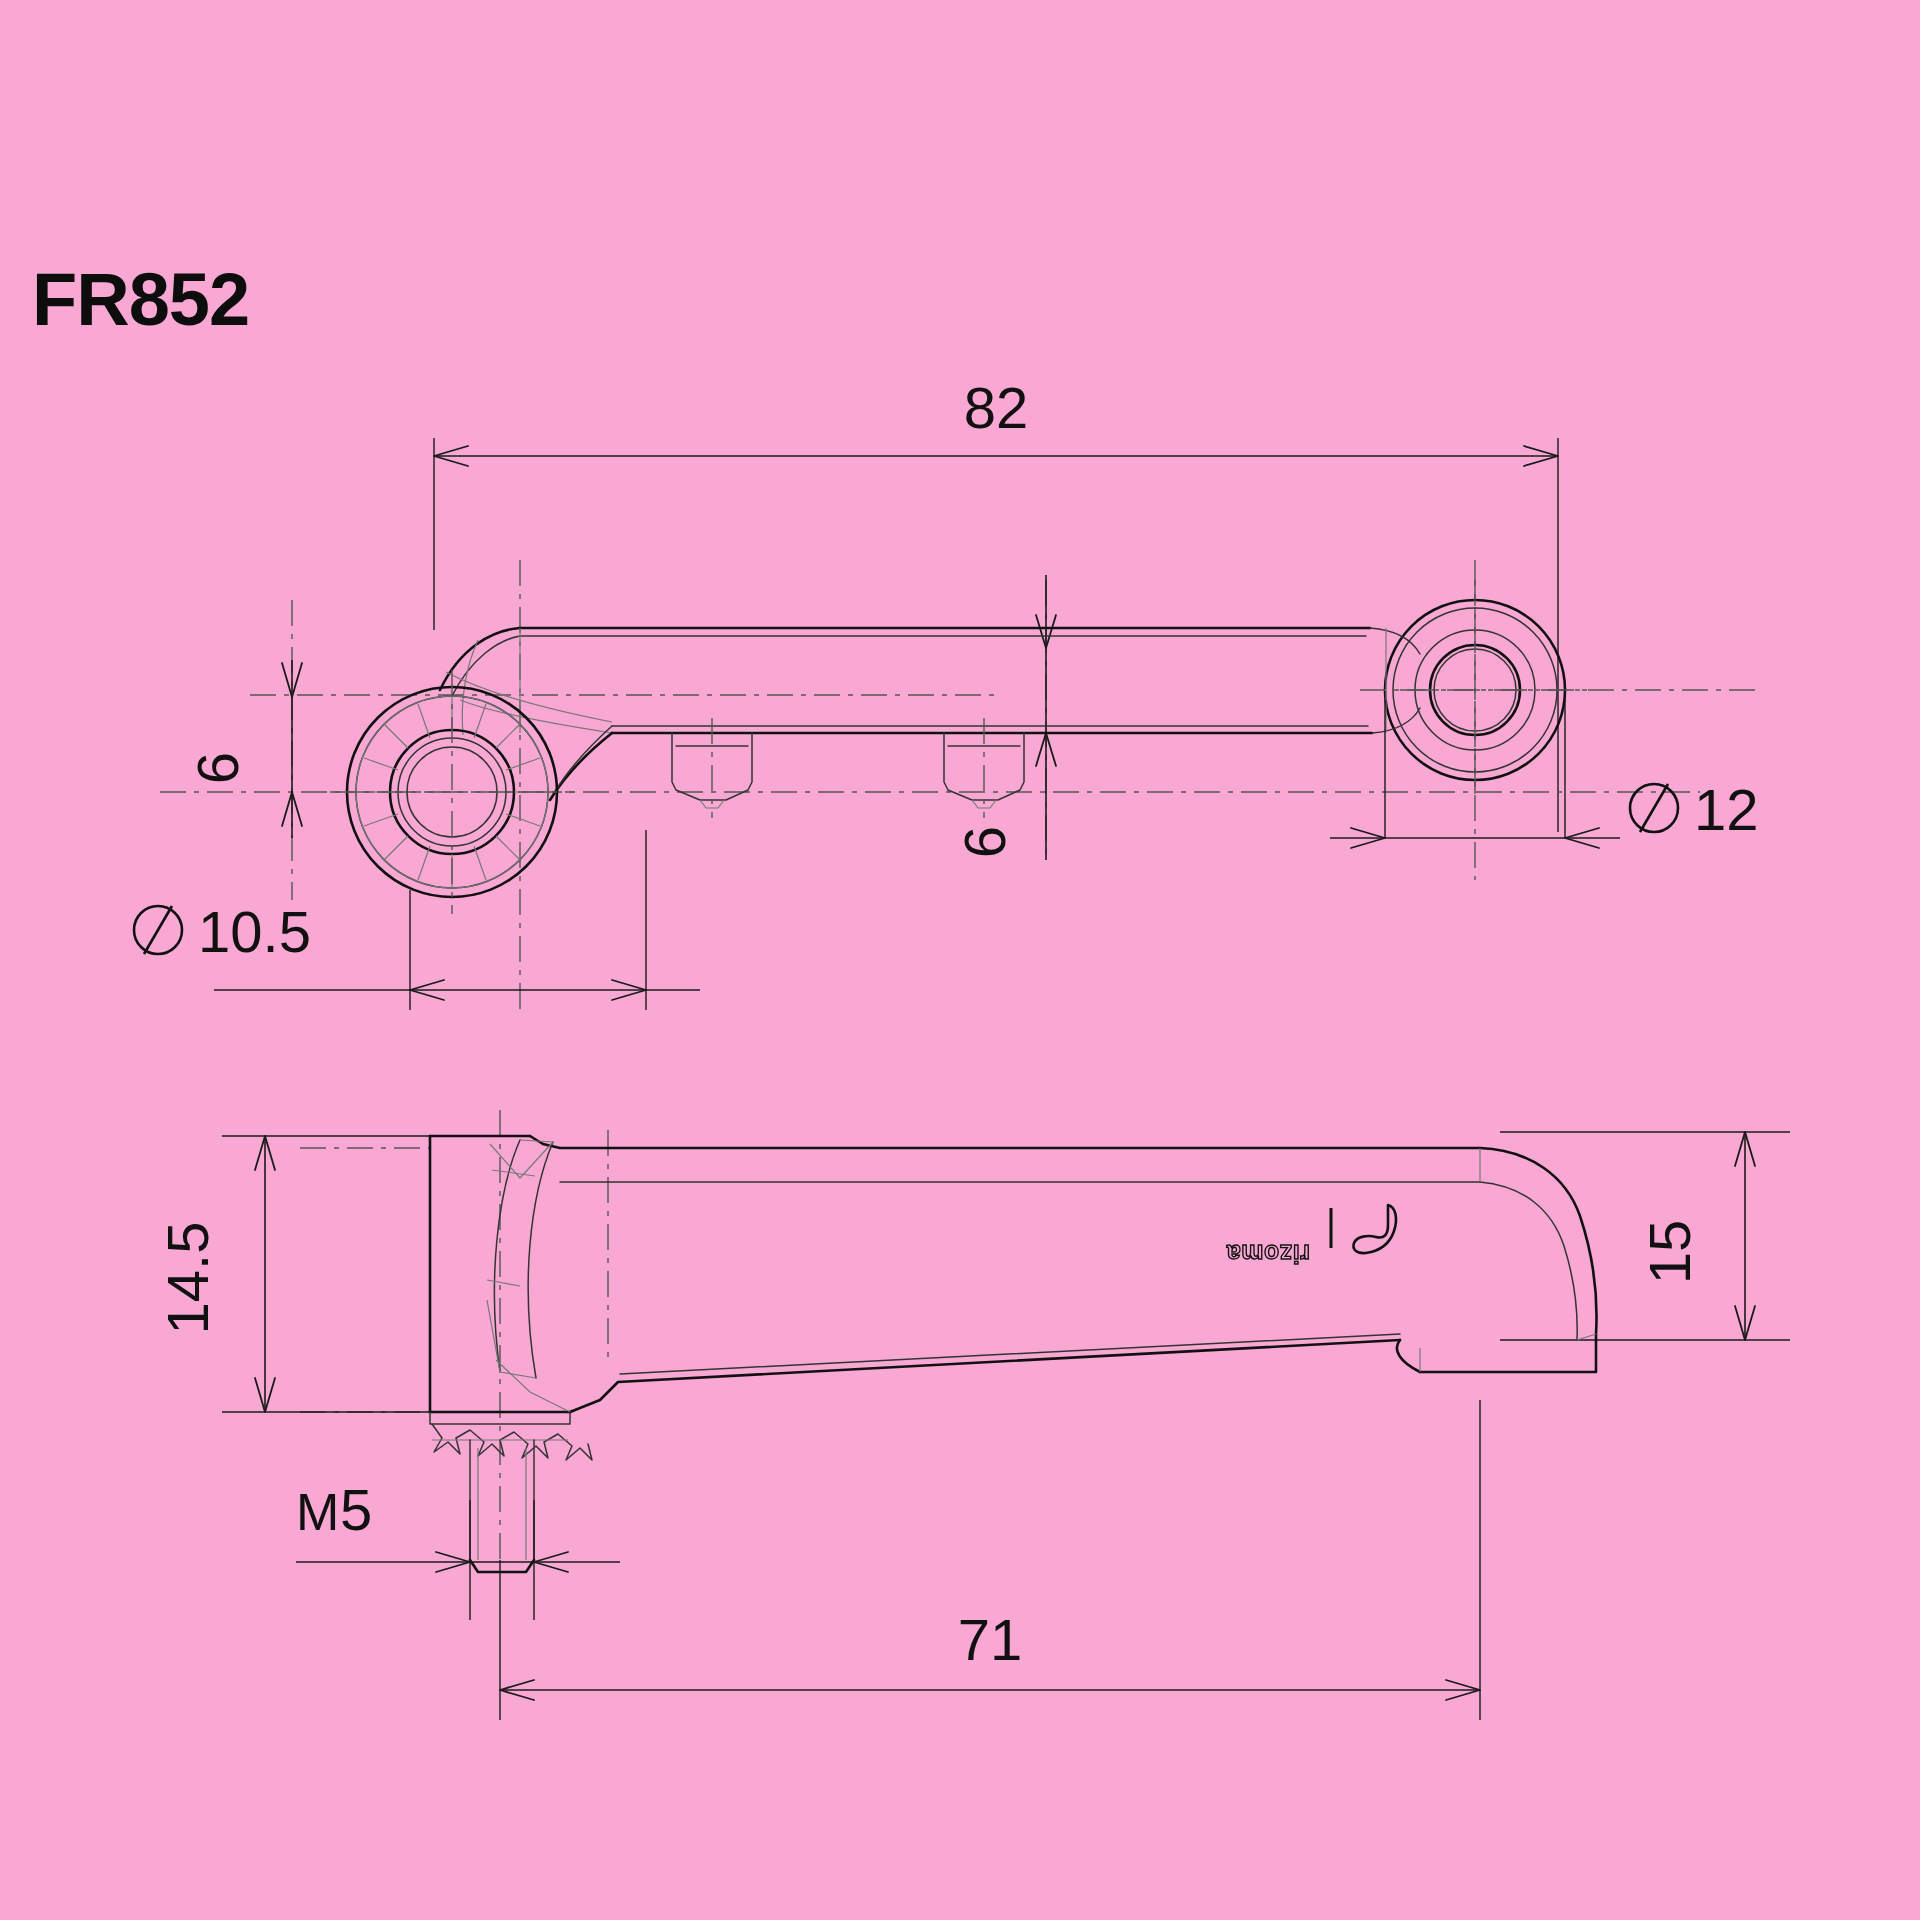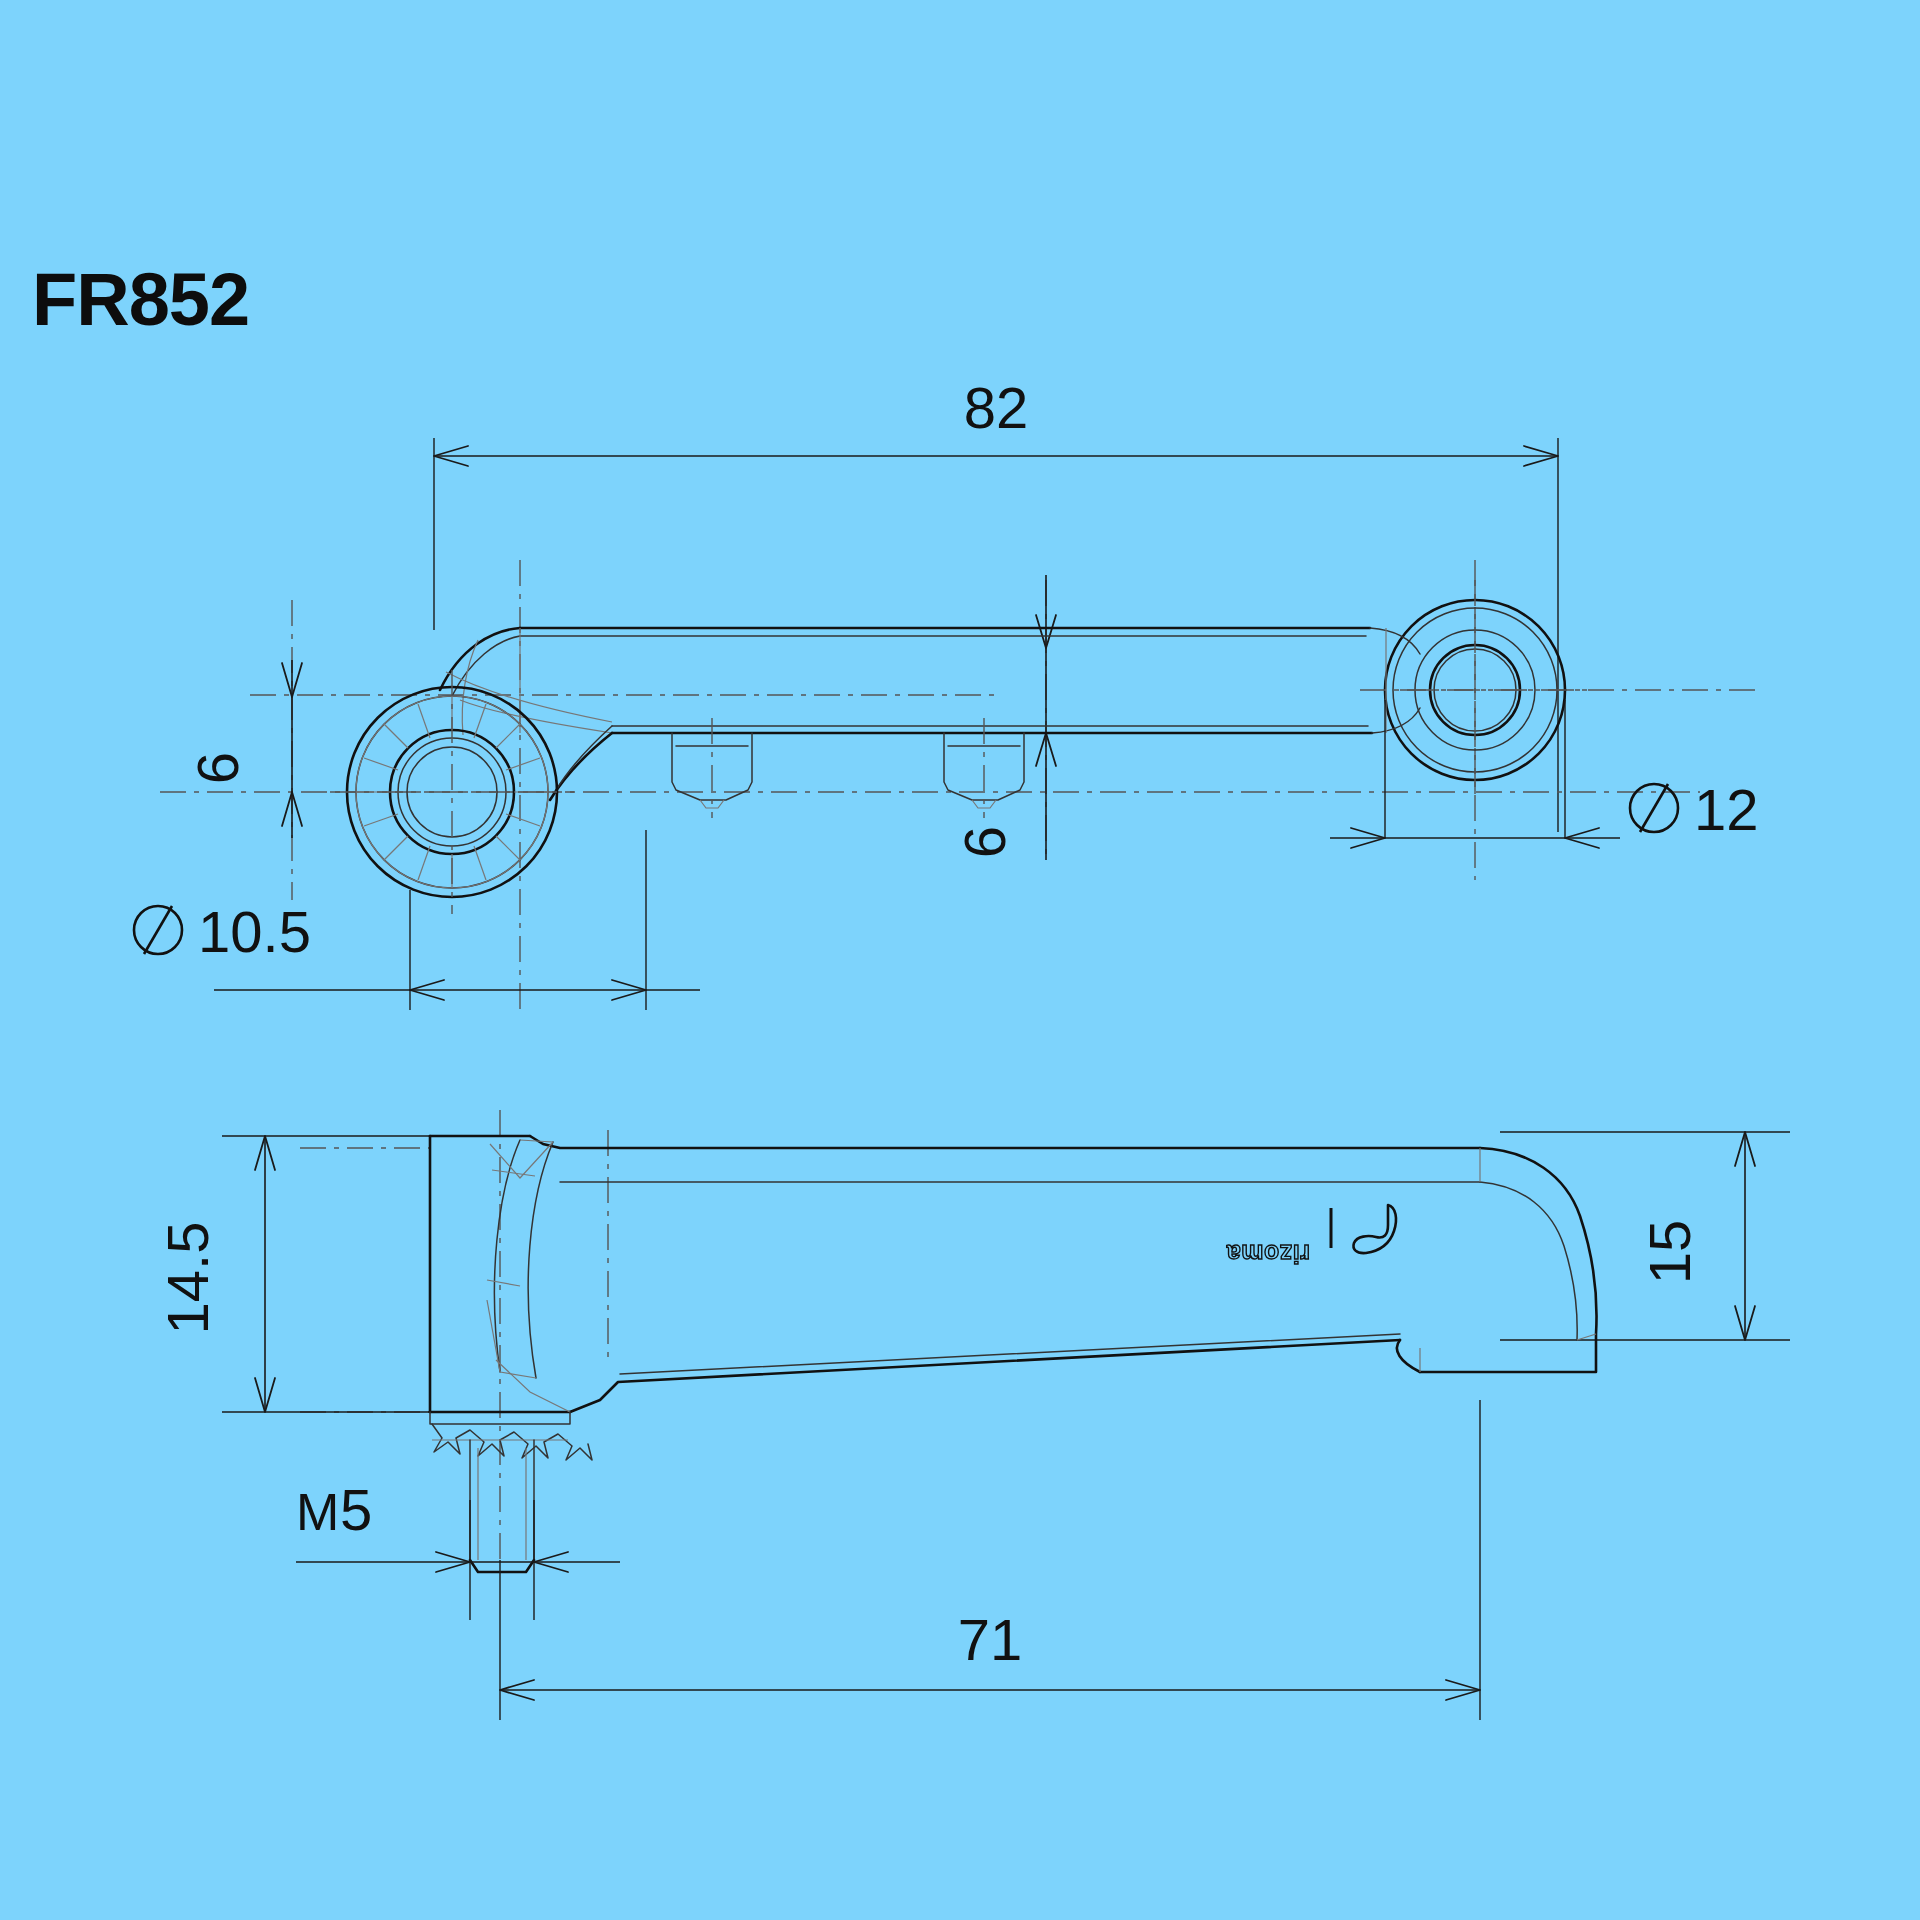--- a/index.html
+++ b/index.html
@@ -13,21 +13,21 @@
     height: 1920px;
     font-family: "Liberation Sans", sans-serif;
     overflow: hidden;
     position: relative;
   }
   #sheet {
     position: absolute;
     left: 0; top: 0;
     width: 1920px;
     height: 1920px;
-    background: #7dd3fc;
+    background: #f9a8d4;
   }
   svg.drawing {
     position: absolute;
     left: 0; top: 0;
     width: 1920px;
     height: 1920px;
   }
   .title-text {
     font-family: "Liberation Sans", sans-serif;
     font-weight: bold;

